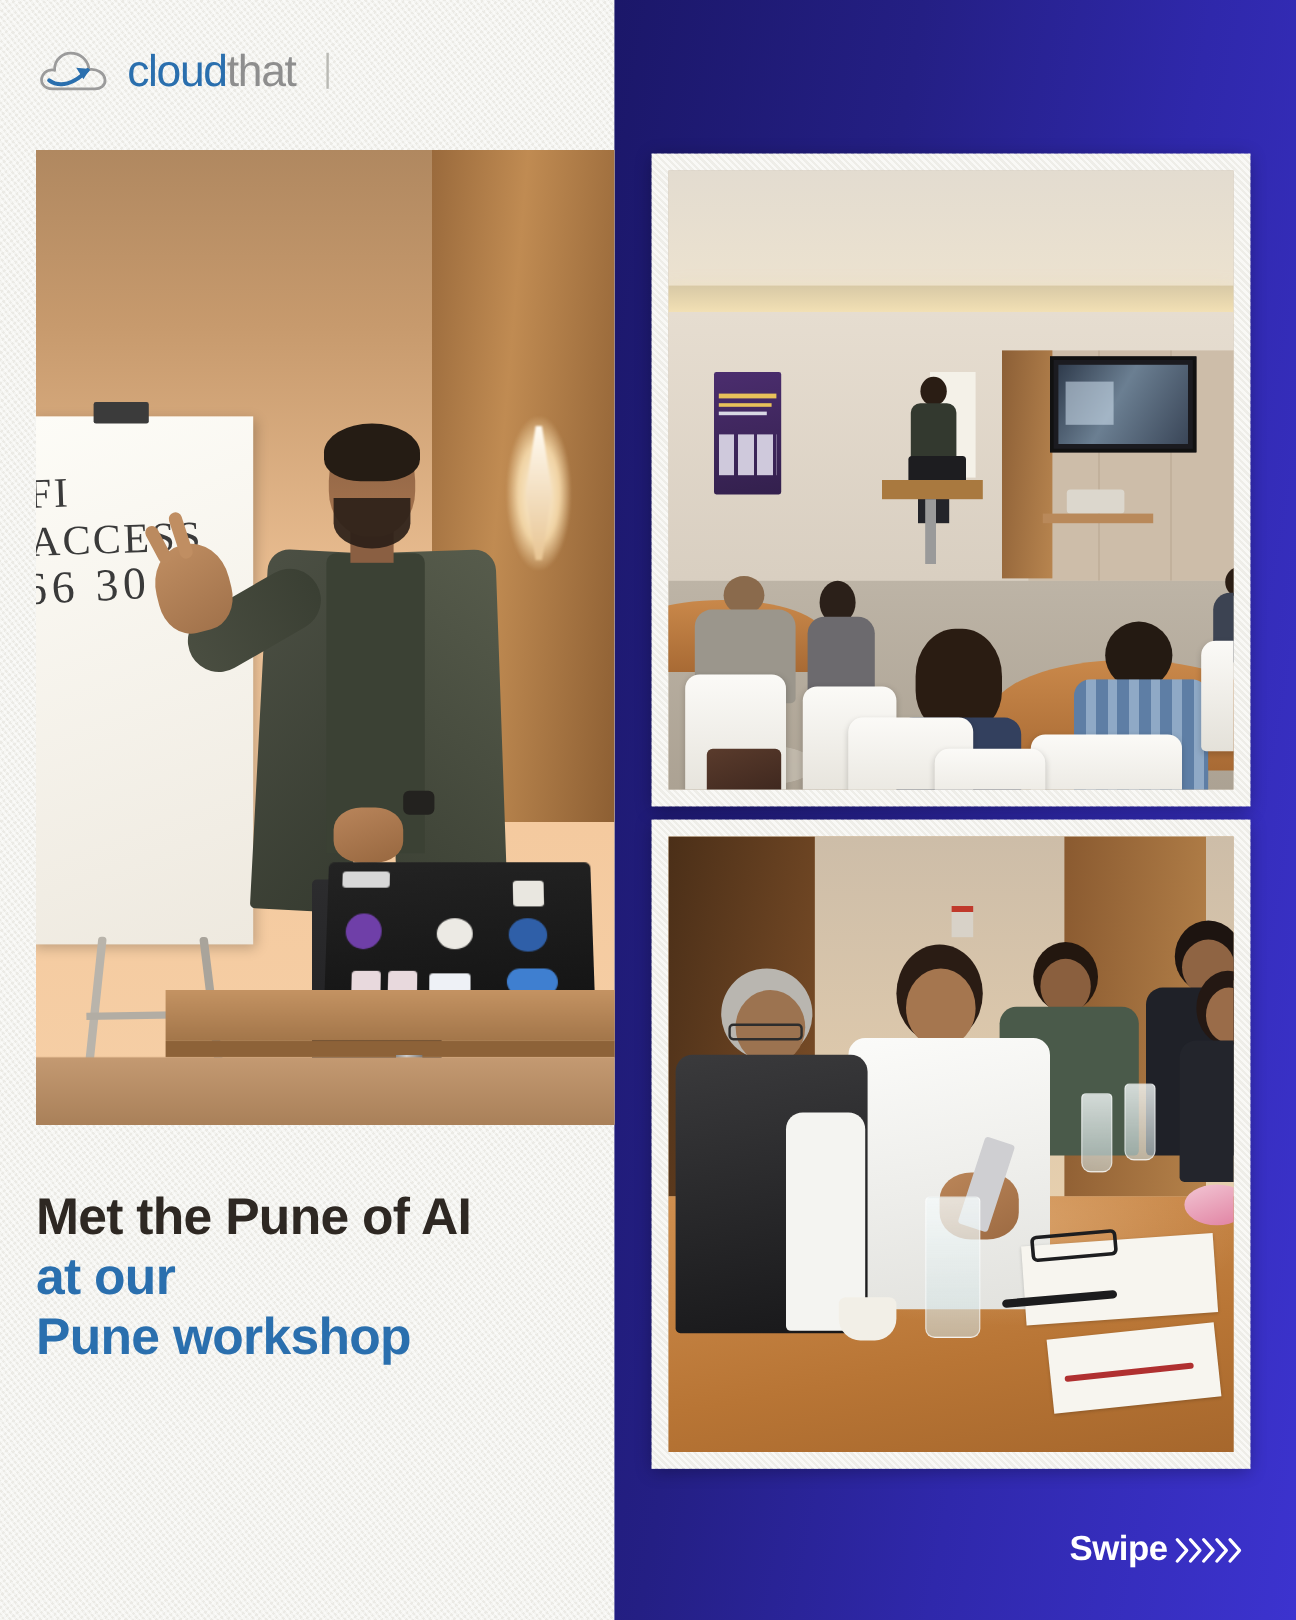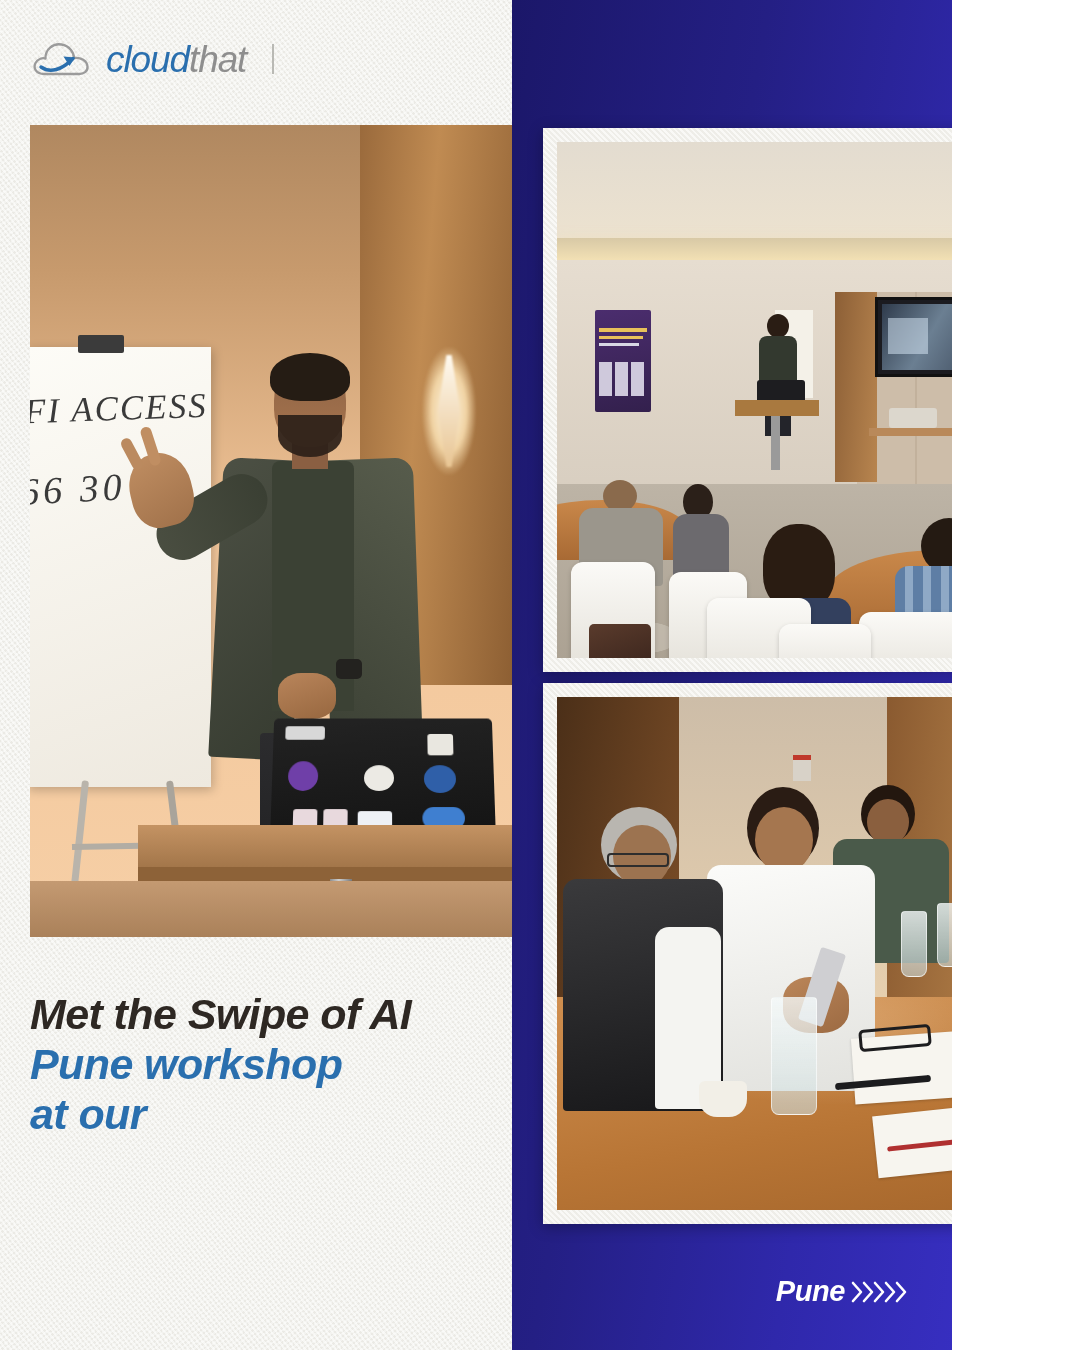--- a/index.html
+++ b/index.html
@@ -5,21 +5,21 @@
   * { margin:0; padding:0; box-sizing:border-box; }
   html,body { width:1080px; height:1350px; }
   body {
     font-family:"Liberation Sans", sans-serif;
     background:#ffffff;
     overflow:hidden;
     position:relative;
   }
 
   
-  #poster { position:absolute; inset:0; width:952px; height:1350px; overflow:hidden;font-style:italic; }
+  #poster { position:absolute; inset:0; width:1080px; height:1350px; overflow:hidden; }
 
   .panel-left {
     position:absolute; left:0; top:0; width:512px; height:1350px;
     background:#f2f1ec;
   }
   .panel-left::after{
     content:""; position:absolute; inset:0;
     background-image:
       repeating-linear-gradient(52deg, rgba(255,255,255,.55) 0 2px, rgba(0,0,0,.018) 2px 4px),
       repeating-linear-gradient(-38deg, rgba(255,255,255,.45) 0 2px, rgba(0,0,0,.015) 2px 4px);
@@ -383,27 +383,27 @@
       <div class="p3-paper" style="left:296px;top:336px;width:160px;height:66px;transform:rotate(-4deg);"></div>
       <div style="position:absolute;left:302px;top:330px;width:72px;height:22px;border:3px solid #1d1d1f;border-radius:5px;transform:rotate(-5deg);"></div>
       <div class="p3-paper" style="left:318px;top:412px;width:140px;height:62px;transform:rotate(-6deg);"></div>
       <div class="p3-pen" style="left:330px;top:444px;width:108px;transform:rotate(-6deg);"></div>
       <div style="position:absolute;left:278px;top:382px;width:96px;height:7px;background:#1c1c1e;border-radius:4px;transform:rotate(-5deg);"></div>
       <div style="position:absolute;left:430px;top:290px;width:54px;height:34px;border-radius:50%;background:linear-gradient(160deg,#f2c6d4,#e07fa0);"></div>
     </div>
   </div>
 
   <div class="headline">
-    <div class="hl-dark">Met the Swipe of AI</div>
+    <div class="hl-dark">Met the Pune of AI</div>
+    <div class="hl-blue">at our</div>
     <div class="hl-blue">Pune workshop</div>
-    <div class="hl-blue">at our</div>
   </div>
 
   <div class="swipe">
-    <span class="swipe-label">Pune</span>
+    <span class="swipe-label">Swipe</span>
     <span class="chevs" id="chevs">
         <svg viewBox="0 0 13 22" class="chev">
           <path d="M2 2 L10 11 L2 20" fill="none" stroke="#ffffff" stroke-width="2.6" stroke-linecap="round" stroke-linejoin="round"></path>
         </svg>
         <svg viewBox="0 0 13 22" class="chev">
           <path d="M2 2 L10 11 L2 20" fill="none" stroke="#ffffff" stroke-width="2.6" stroke-linecap="round" stroke-linejoin="round"></path>
         </svg>
         <svg viewBox="0 0 13 22" class="chev">
           <path d="M2 2 L10 11 L2 20" fill="none" stroke="#ffffff" stroke-width="2.6" stroke-linecap="round" stroke-linejoin="round"></path>
         </svg>

